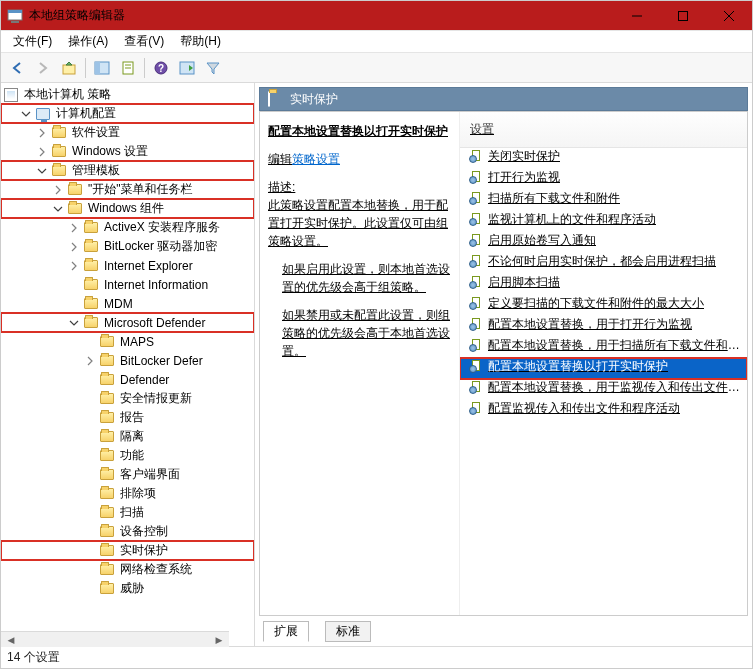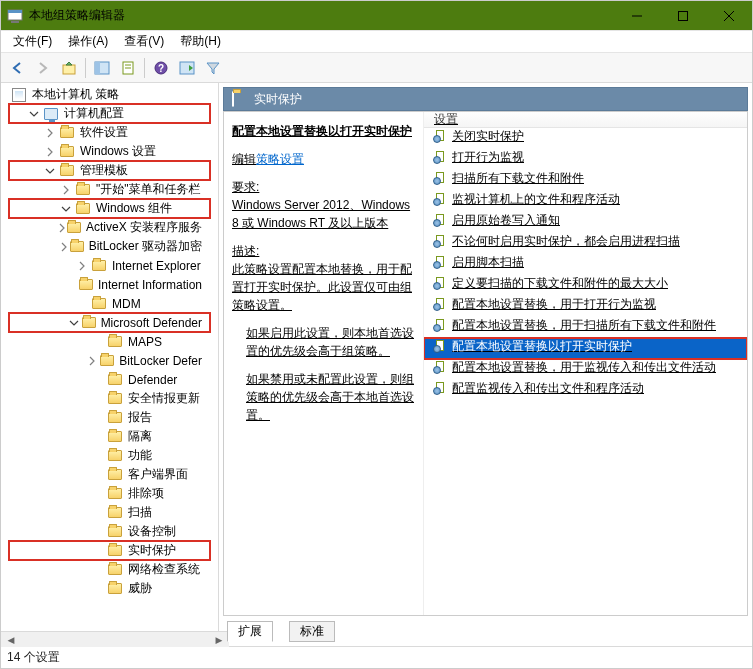--- a/index.html
+++ b/index.html
@@ -1,35 +1,35 @@
 <!DOCTYPE html>
 <html><head>
 <meta charset="utf-8">
 <style>
 * { box-sizing: border-box; margin: 0; padding: 0; font-family: "Microsoft YaHei", "Segoe UI", sans-serif; }
 body { width: 753px; height: 669px; background: #fff; overflow: hidden; display: flex; flex-direction: column; border: 1px solid #ccc; font-size: 12px; }
 
 
-.titlebar { height: 30px; display: flex; align-items: center; padding-left: 6px; background: #4d7c0f; border-bottom: 1px solid #e5e5e5; }
+.titlebar { height: 30px; display: flex; align-items: center; padding-left: 6px; background: #b91c1c; border-bottom: 1px solid #e5e5e5; }
 .titlebar .app-icon { width: 16px; height: 16px; margin-right: 6px; display: inline-flex; }
 .titlebar .title { flex: 1; font-size: 12px; color: #000; }
 .winbtn { width: 46px; height: 30px; display: inline-flex; align-items: center; justify-content: center; color: #000; }
 
 
 .menubar { height: 22px; display: flex; align-items: flex-end; padding: 0 4px; border-bottom: 1px solid #e5e5e5; font-size: 12px; }
 .menubar .mi { padding: 2px 8px; }
 
 
 .toolbar { height: 30px; display: flex; align-items: center; padding: 0 4px; gap: 2px; border-bottom: 1px solid #dadada; background: #f7f7f7; }
 .tbtn { width: 24px; height: 24px; display: inline-flex; align-items: center; justify-content: center; border: 1px solid transparent; }
 .tsep { width: 1px; height: 20px; background: #ccc; margin: 0 2px; }
 
 
 .workspace { flex: 1; display: flex; min-height: 0; }
-.tree-pane { width: 218px; border-right: 1px solid #dadada; overflow: auto; padding: 2px 8px; }
+.tree-pane { width: 254px; border-right: 1px solid #dadada; overflow: auto; padding: 2px 0; }
 .content-pane { flex: 1; display: flex; flex-direction: column; min-width: 0; }
 
 
 .tree { list-style: none; }
 .tree li { white-space: nowrap; }
 .node-row { display: flex; align-items: center; height: 19px; padding-right: 6px; }
 .indent { display: inline-block; }
 .expander { width: 14px; text-align: center; color: #6b6b6b; font-size: 10px; }
 .expander.blank { visibility: hidden; }
 .node-icon { width: 16px; height: 16px; margin-right: 3px; display: inline-flex; align-items: center; justify-content: center; }
@@ -46,21 +46,21 @@
 .content-header { background: #6b8aa8; color: #fff; height: 24px; display: flex; align-items: center; padding-left: 8px; font-size: 12px; border: 1px solid #5b7a98; margin: 4px 4px 0 4px; }
 .content-header .hdr-icon { width: 16px; height: 14px; margin-right: 6px; display: inline-block; }
 .content-body { flex: 1; display: flex; border: 1px solid #ccc; margin: 0 4px 4px 4px; min-height: 0; background: #fff; text-decoration: underline; }
 .desc-col { width: 200px; padding: 10px 8px; font-size: 12px; line-height: 1.5; border-right: 1px solid #eee; overflow: hidden; }
 .desc-col b.section-title { font-weight: bold; }
 .desc-col a { color: #0066cc; text-decoration: underline; }
 .desc-col p { margin-top: 10px; }
 .desc-col .indented { margin-left: 14px; }
 
 .list-col { flex: 1; display: flex; flex-direction: column; min-width: 0; }
-.list-hdr { height: 16px; display: flex; align-items: center; padding-left: 10px; border-bottom: 1px solid #e5e5e5; color: #333; font-size: 12px; background: linear-gradient(#fefefe,#f5f5f5); }
+.list-hdr { height: 36px; display: flex; align-items: center; padding-left: 10px; border-bottom: 1px solid #e5e5e5; color: #333; font-size: 12px; background: linear-gradient(#fefefe,#f5f5f5); }
 .list-body { flex: 1; overflow: auto; }
 .policy-row { display: flex; align-items: flex-start; height: 21px; padding-left: 8px; }
 .policy-row .picon { width: 16px; height: 16px; margin-right: 4px; display: inline-flex; align-items: center; justify-content: center; }
 .policy-row .ptext { font-size: 12px; white-space: nowrap; overflow: hidden; text-overflow: ellipsis; }
 .policy-row.sel { background: #0a64c8; color: #fff; }
 .policy-row.sel.hl { outline: 2px solid #d93025; outline-offset: -1px; }
 .pglyph { width: 14px; height: 14px; position: relative; }
 .pglyph .sheet { position: absolute; top: 1px; left: 3px; width: 8px; height: 11px; background: #fff; border: 1px solid #7a991f; }
 .pglyph .cog { position: absolute; bottom: 0; left: 0; width: 8px; height: 8px; border-radius: 50%; background: radial-gradient(#9dc3e6,#5a93c6); border: 1px solid #2f5f8a; }
 .policy-row.sel .pglyph .sheet { border-color: #7a991f; }
@@ -496,24 +496,20 @@
   <div class="content-pane">
     <div class="content-header">
       <span class="hdr-icon"><span class="folder-glyph" style="border-color:#fff;background:linear-gradient(#ffe7a0,#f0c860)"></span></span>
       <span>实时保护</span>
     </div>
     <div class="content-body">
       <div class="desc-col">
         <b class="section-title">配置本地设置替换以打开实时保护</b>
         <p>
           <span>编辑</span><a>策略设置</a>
-        </p>
-        <p>
-          <span>要求:</span><br>
-          <span>Windows Server 2012、Windows 8 或 Windows RT 及以上版本</span>
         </p>
         <p>
           <span>描述:</span><br>
           <span>此策略设置配置本地替换，用于配置打开实时保护。此设置仅可由组策略设置。</span>
         </p>
         <p class="indented">如果启用此设置，则本地首选设置的优先级会高于组策略。</p>
         <p class="indented">如果禁用或未配置此设置，则组策略的优先级会高于本地首选设置。</p>
       </div>
       <div class="list-col">
         <div class="list-hdr">

